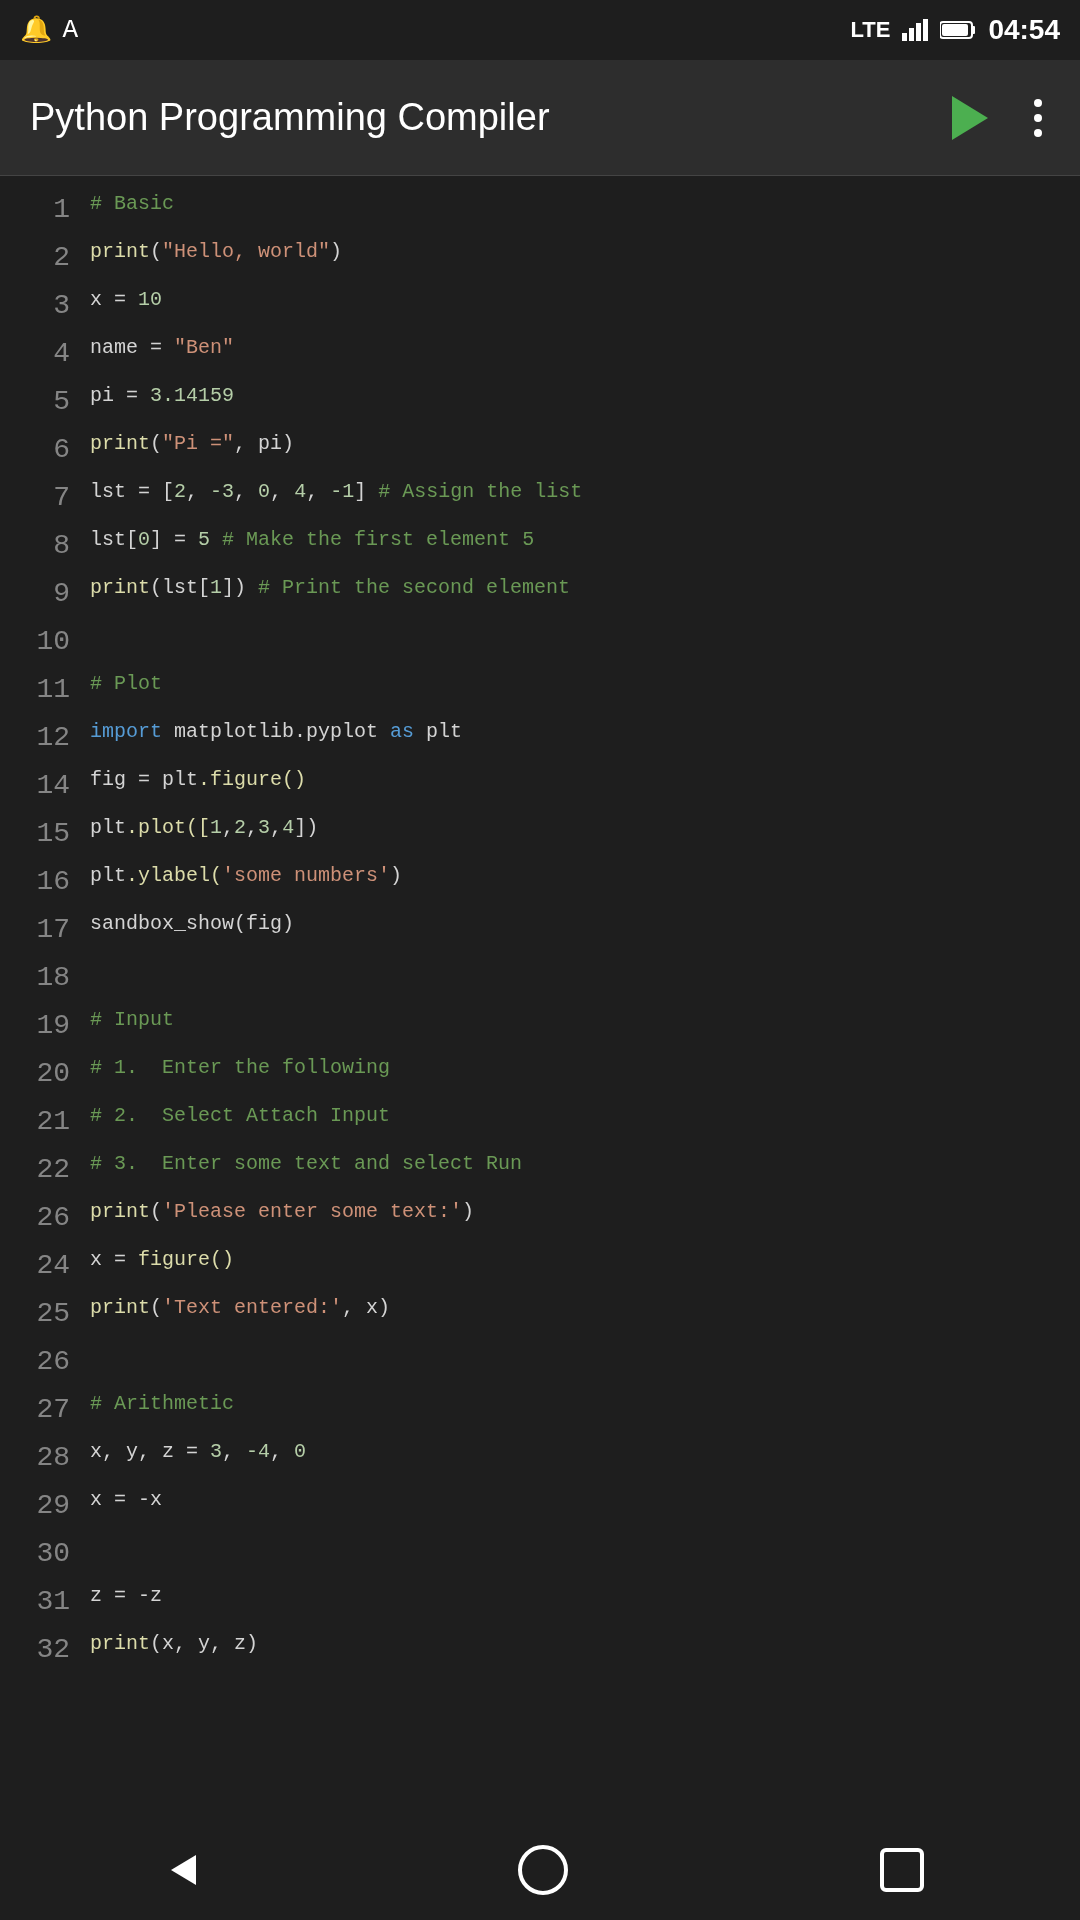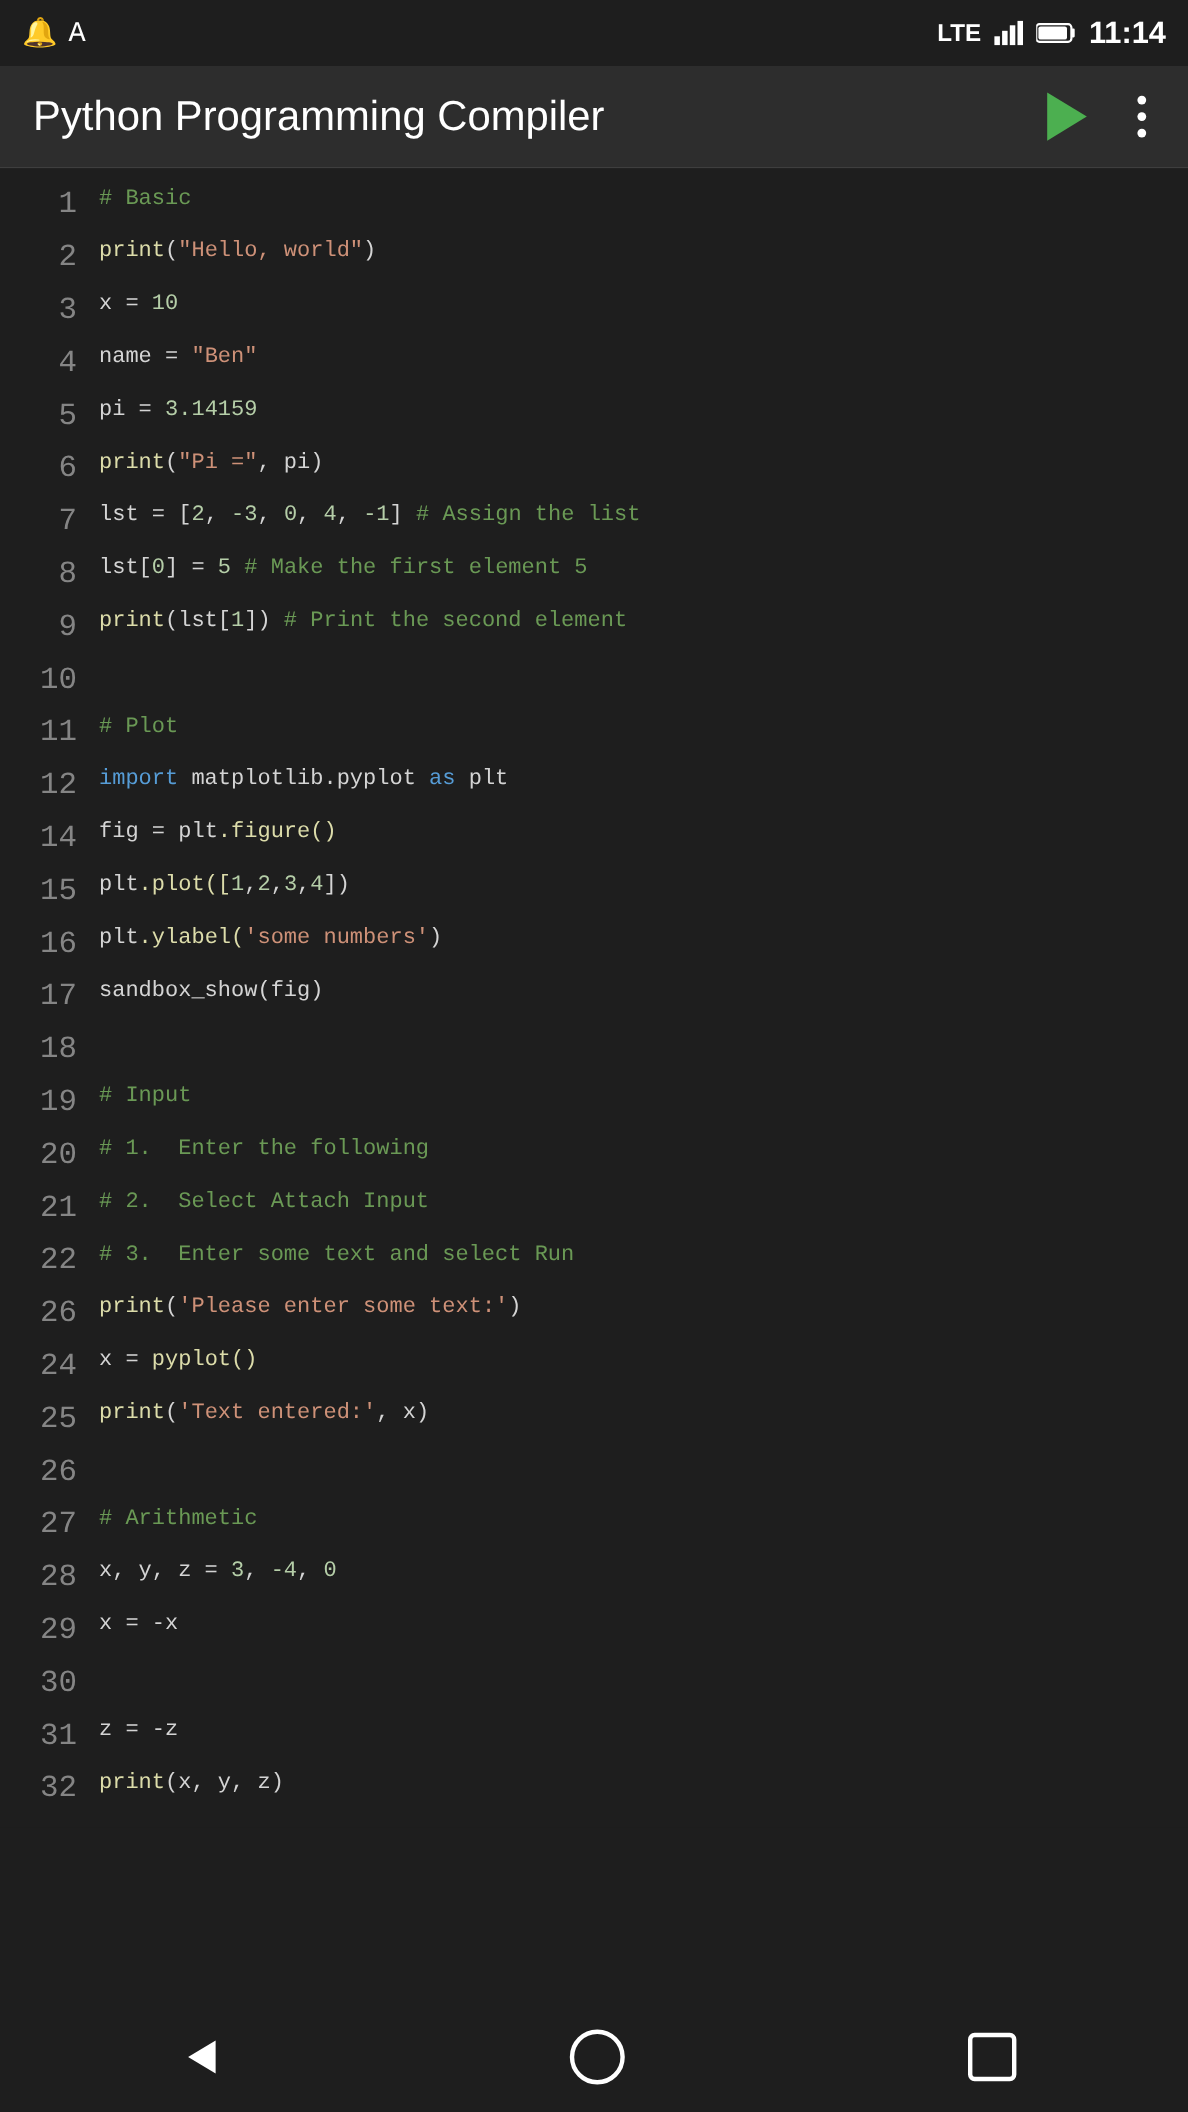--- a/index.html
+++ b/index.html
@@ -53,21 +53,21 @@
       color: #fff;
       font-size: 22px;
       font-family: sans-serif;
       font-weight: bold;
       margin-left: 28px;
     }
 
     
     .app-bar {
       width: 100%;
-      height: 93px;
+      height: 116px;
       background: #2d2d2d;
       display: flex;
       align-items: center;
       justify-content: space-between;
       padding: 0 30px;
       border-bottom: 1px solid #444;
     }
 
     .app-title {
       color: #ffffff;
@@ -224,21 +224,21 @@
       <div class="signal-bar" style="height:18px;"></div>
       <div class="signal-bar" style="height:22px;"></div>
     </div>
     <span style="color:#fff; font-size:26px; display:inline-flex; align-items:center;">
       <svg width="36" height="20" viewBox="0 0 36 20">
         <rect x="0" y="2" width="32" height="16" rx="3" ry="3" fill="none" stroke="#fff" stroke-width="2"></rect>
         <rect x="32" y="6" width="3" height="8" rx="1" fill="#fff"></rect>
         <rect x="2" y="4" width="26" height="12" rx="2" fill="#fff"></rect>
       </svg>
     </span>
-    <span class="status-time">11:14</span>
+    <span class="status-time">04:54</span>
   </div>
 </div>
 
 <div class="app-bar">
   <span class="app-title">Python Programming Compiler</span>
   <div class="app-bar-actions">
     <button class="action-btn" title="Run">
       <div class="play-icon"></div>
     </button>
     <button class="action-btn" title="More options">
@@ -335,21 +335,21 @@
     <div class="code-line">
       <span class="line-number">22</span>
       <span class="line-content"><span class="comment-green"># 3.  Enter some text and select Run</span></span>
     </div>
     <div class="code-line">
       <span class="line-number">26</span>
       <span class="line-content"><span class="kw-yellow">print</span><span class="var-white">(</span><span class="str-orange">'Please enter some text:'</span><span class="var-white">)</span></span>
     </div>
     <div class="code-line">
       <span class="line-number">24</span>
-      <span class="line-content"><span class="var-white">x</span><span class="op-white"> = </span><span class="kw-yellow">pyplot()</span></span>
+      <span class="line-content"><span class="var-white">x</span><span class="op-white"> = </span><span class="kw-yellow">figure()</span></span>
     </div>
     <div class="code-line">
       <span class="line-number">25</span>
       <span class="line-content"><span class="kw-yellow">print</span><span class="var-white">(</span><span class="str-orange">'Text entered:'</span><span class="var-white">, x)</span></span>
     </div>
     <div class="code-line">
       <span class="line-number">26</span>
       <span class="line-content"></span>
     </div>
     <div class="code-line">

